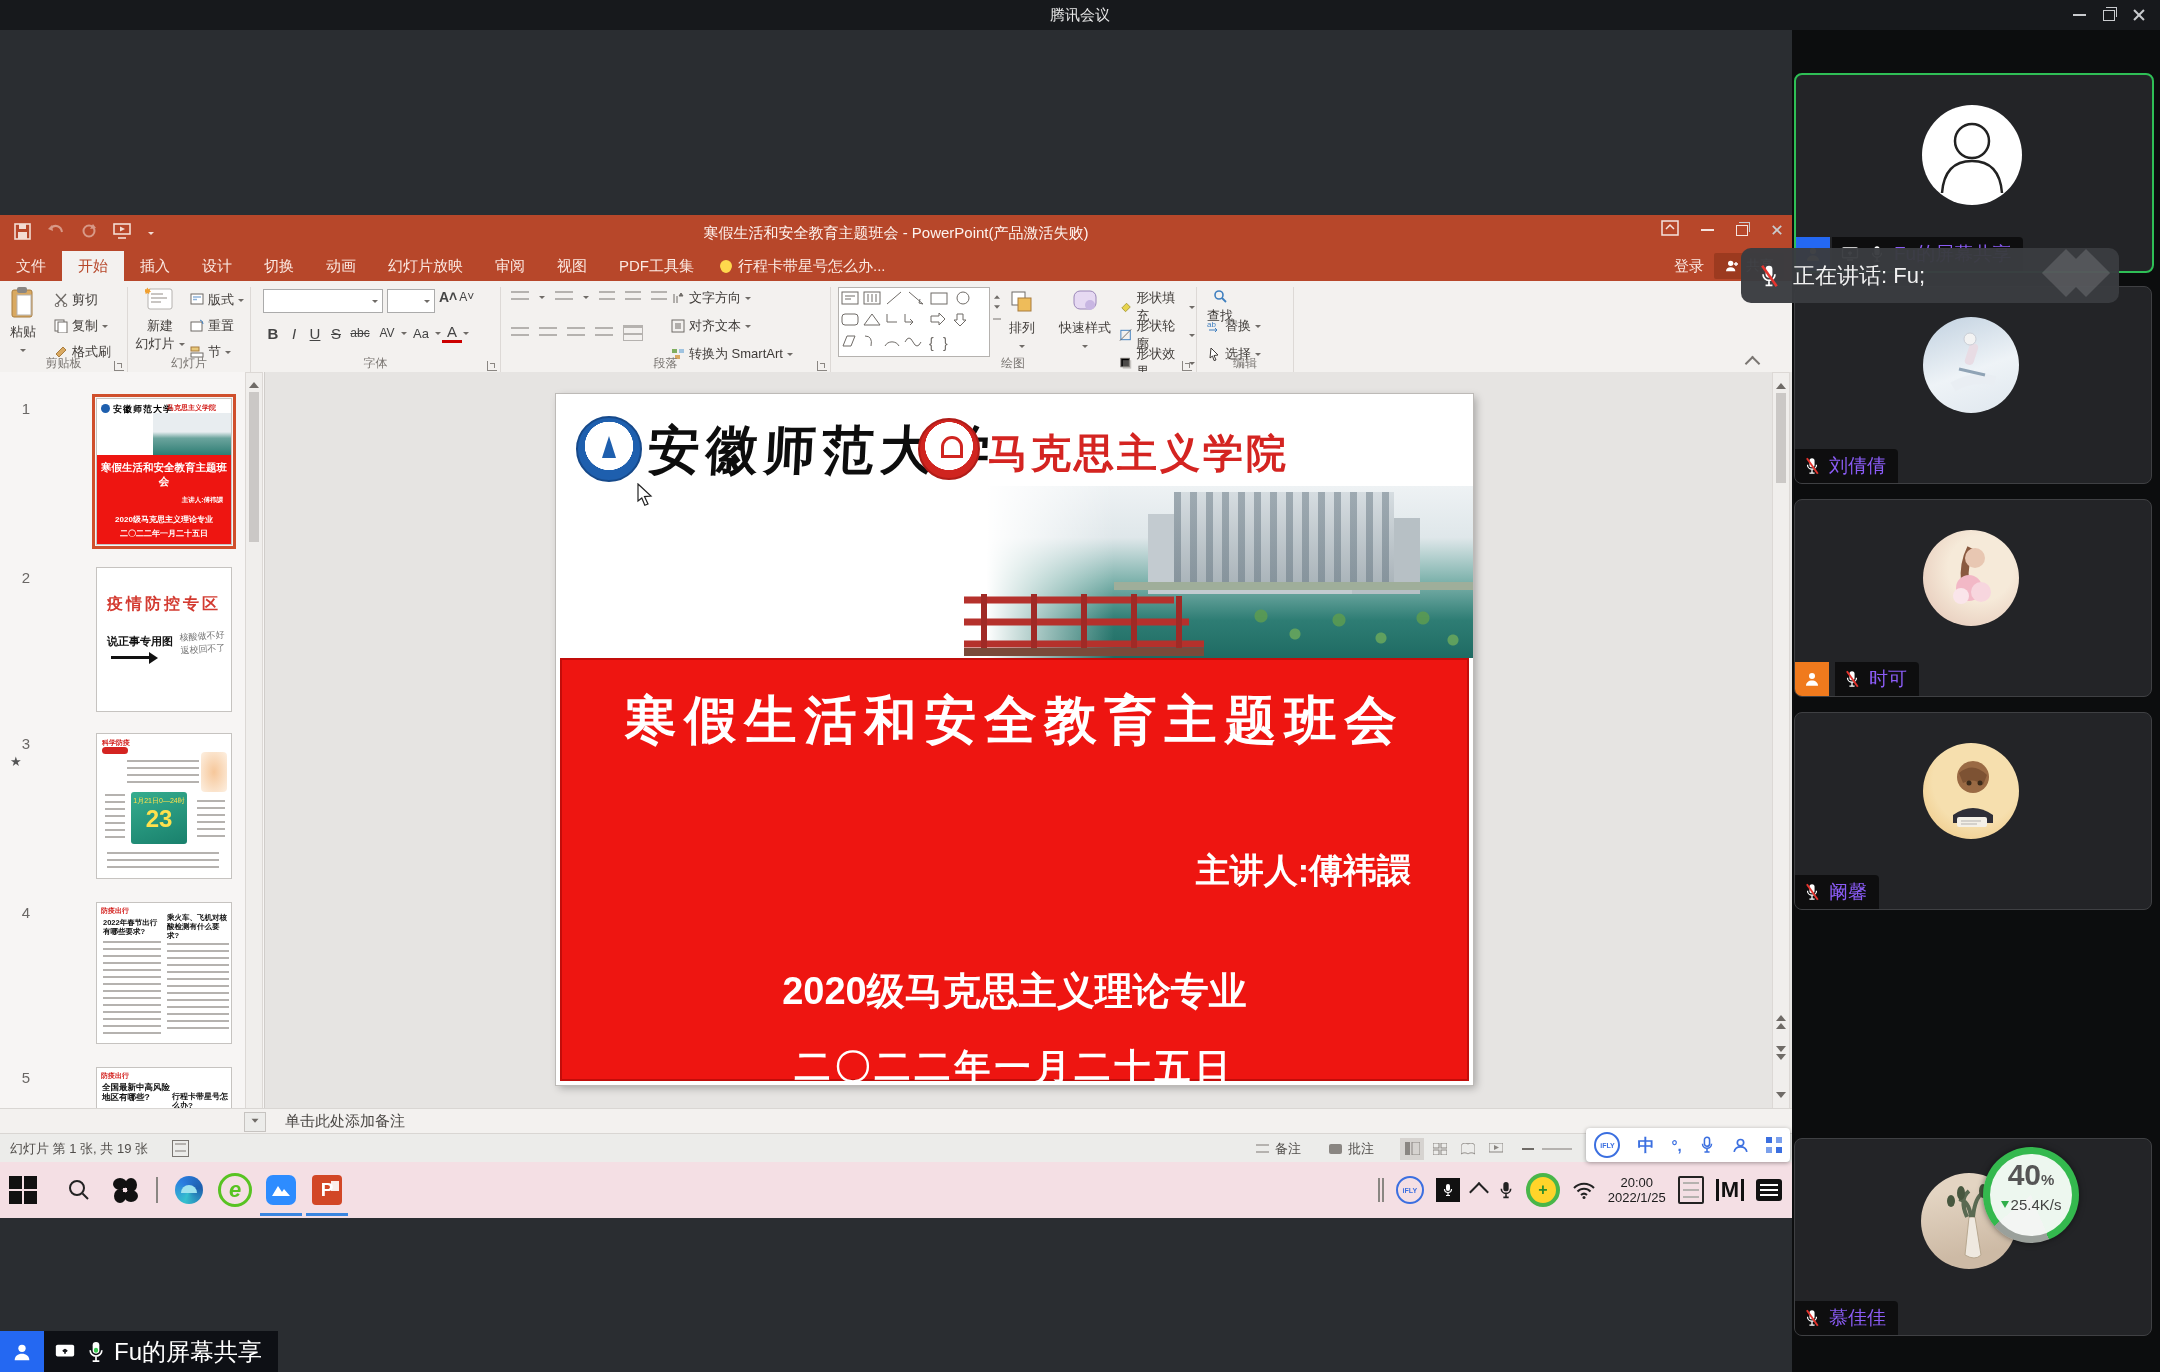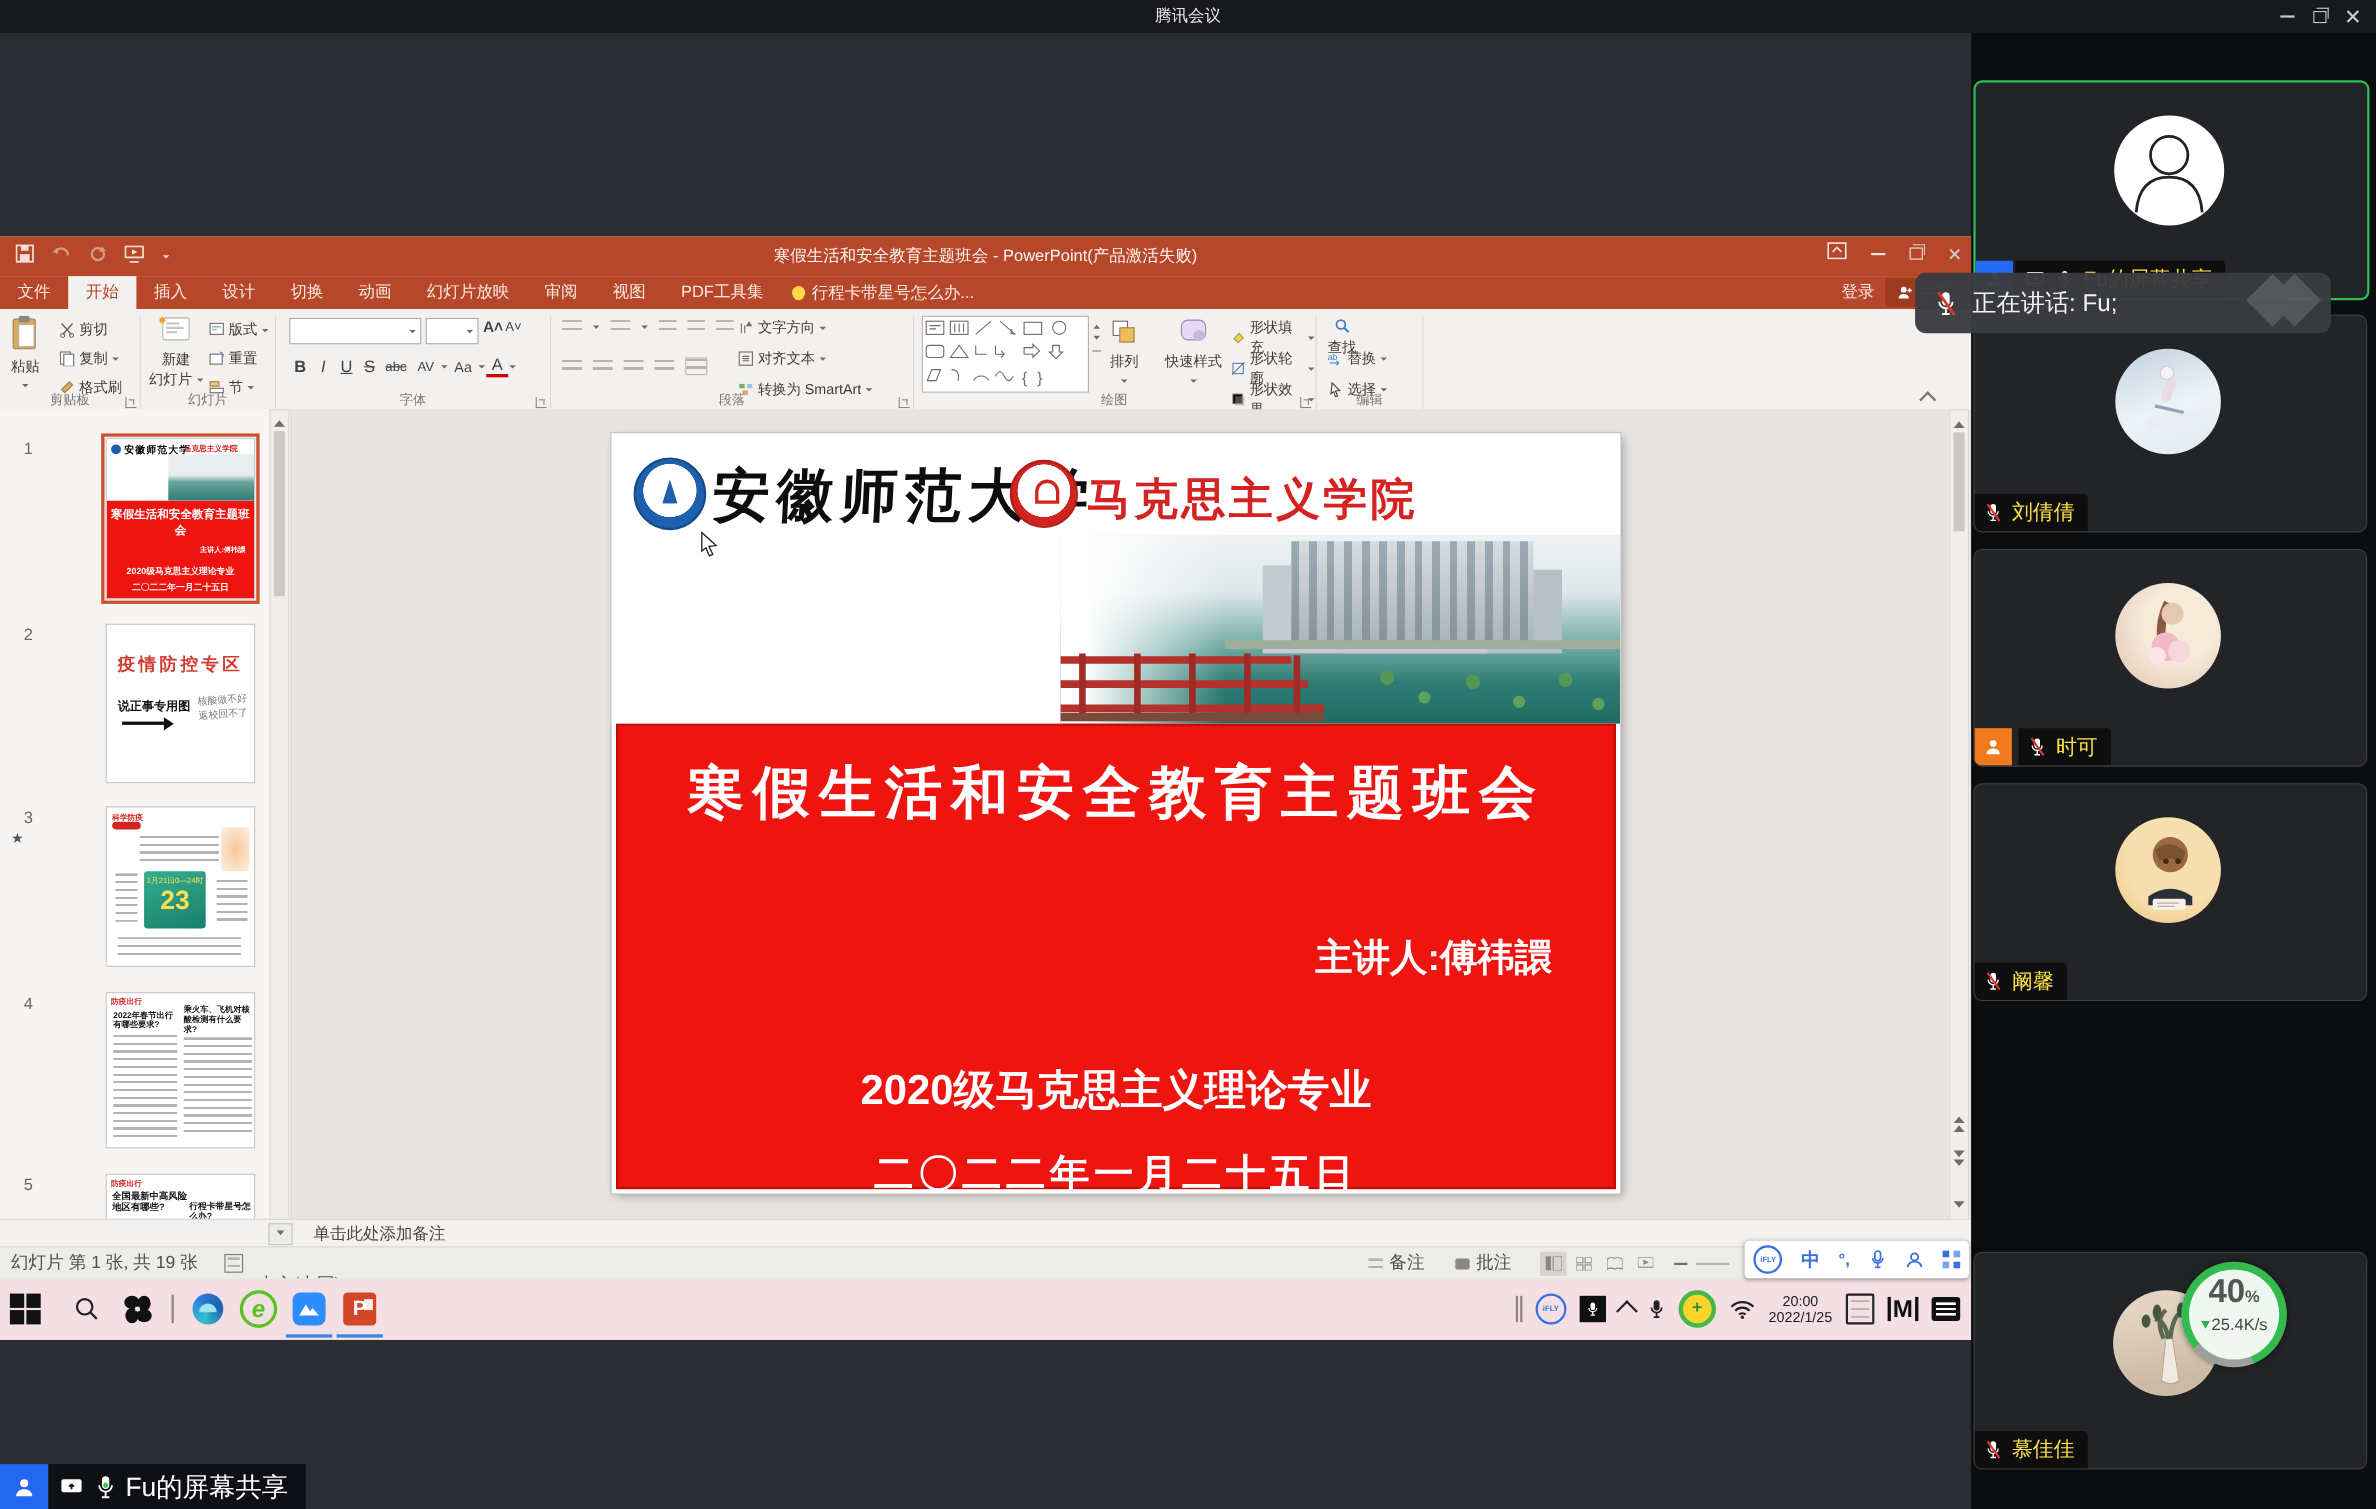--- a/index.html
+++ b/index.html
@@ -64,42 +64,42 @@
          box-shadow:0 0 0 1px #bdbab7,3px 3px 8px rgba(0,0,0,.28);}
   .banner{position:absolute;left:4px;right:4px;top:264px;bottom:4px;background:#ee1511;
           border:2px solid #c20d0a;color:#fff;text-align:center;}
   .sb-track{background:#f0eeec;border:1px solid #dcd8d5;}
   .tri-up{width:0;height:0;border:5px solid transparent;border-bottom:6px solid #6f6b67;margin-bottom:3px;}
   .tri-dn{width:0;height:0;border:5px solid transparent;border-top:6px solid #6f6b67;margin-top:3px;}
 
   .notes-bar{left:0;top:893px;width:1792px;height:25px;background:#f3f1ef;border-top:1px solid #d9d6d3;
              font-size:15px;color:#4a4744;}
   .status-bar{left:0;top:918px;width:1792px;height:29px;background:#ececea;border-top:1px solid #d9d6d3;
-              font-size:16px;color:#514e4b;}
+              font-size:13px;color:#514e4b;}
   .viewbtn{width:24px;height:22px;display:flex;align-items:center;justify-content:center;}
   .viewbtn.active{background:#d6d3d0;}
 
   .ime{left:1586px;top:913px;width:204px;height:34px;background:#fff;border-radius:4px;
        box-shadow:0 1px 4px rgba(0,0,0,.35);display:flex;align-items:center;justify-content:space-around;
        color:#3b6fe0;z-index:6;}
 
   .taskbar{left:0;top:947px;width:1792px;height:56px;background:#f4dfe4;}
   .tb-ico{width:46px;height:52px;display:flex;align-items:center;justify-content:center;position:relative;}
   .underline{position:absolute;left:2px;right:2px;bottom:0;height:3px;background:#3a86e0;}
   .tray-txt{font-size:13px;line-height:15px;color:#1b1b1b;text-align:center;}
 
   
   .rpanel{left:1792px;top:30px;width:368px;height:1342px;background:#0c0d0e;}
   .tile{position:absolute;left:2px;width:356px;height:196px;background:#232427;
         border:1px solid #3f4043;border-radius:8px;overflow:hidden;}
   .tile.active{border:2px solid #2fbf56;}
   .avatar{position:absolute;border-radius:50%;}
   .namebadge{position:absolute;left:0;bottom:0;height:34px;background:rgba(10,10,10,.82);
              display:flex;align-items:center;gap:8px;padding:0 12px 0 8px;border-radius:0 4px 0 0;
-             color:#fde047;font-size:19px;}
+             color:#8b5cf6;font-size:19px;}
   .sqbadge{width:34px;height:34px;display:flex;align-items:center;justify-content:center;}
 
   .tooltip{left:1741px;top:248px;width:362px;height:55px;background:rgba(58,60,64,.97);
            border-radius:10px;color:#f2f2f2;font-size:22px;display:flex;align-items:center;
            gap:12px;padding-left:16px;z-index:9;overflow:hidden;}
   .wm{position:absolute;right:16px;top:8px;opacity:.14;display:flex;}
   .wm div{width:34px;height:34px;background:#fff;transform:rotate(45deg);margin-left:-14px;}
 
   .sharebadge{left:0;top:1331px;height:42px;display:flex;z-index:9;}
   .sharebadge .blue{width:44px;height:42px;background:#2468f2;display:flex;align-items:center;justify-content:center;}

